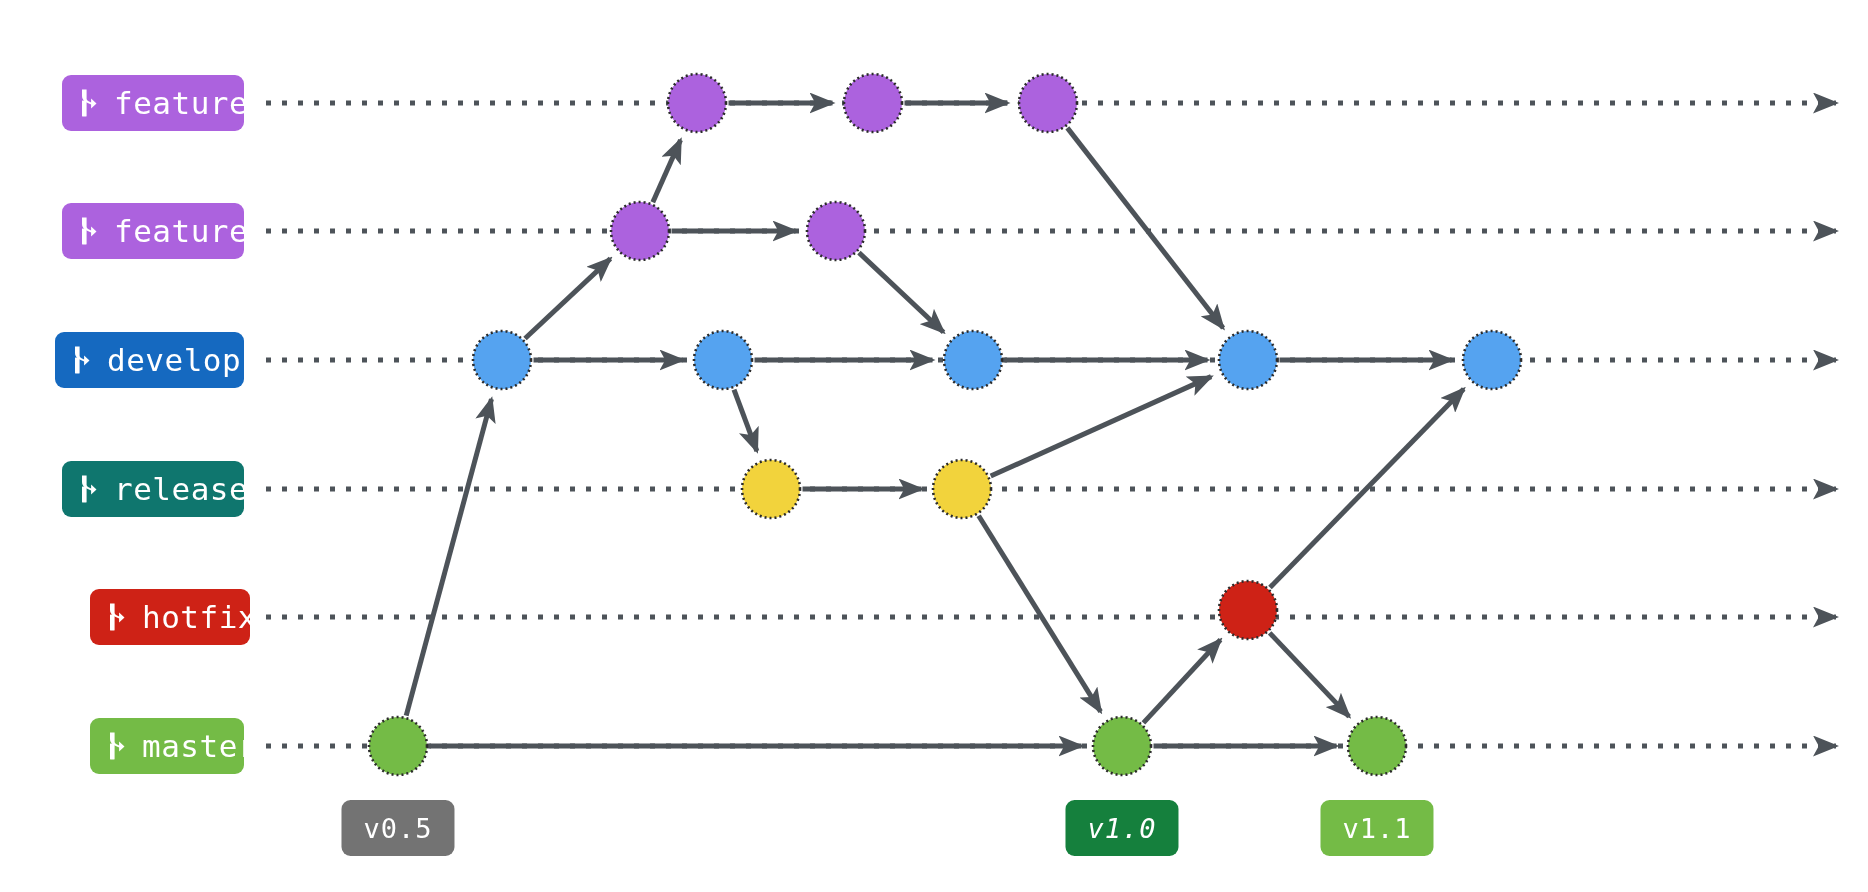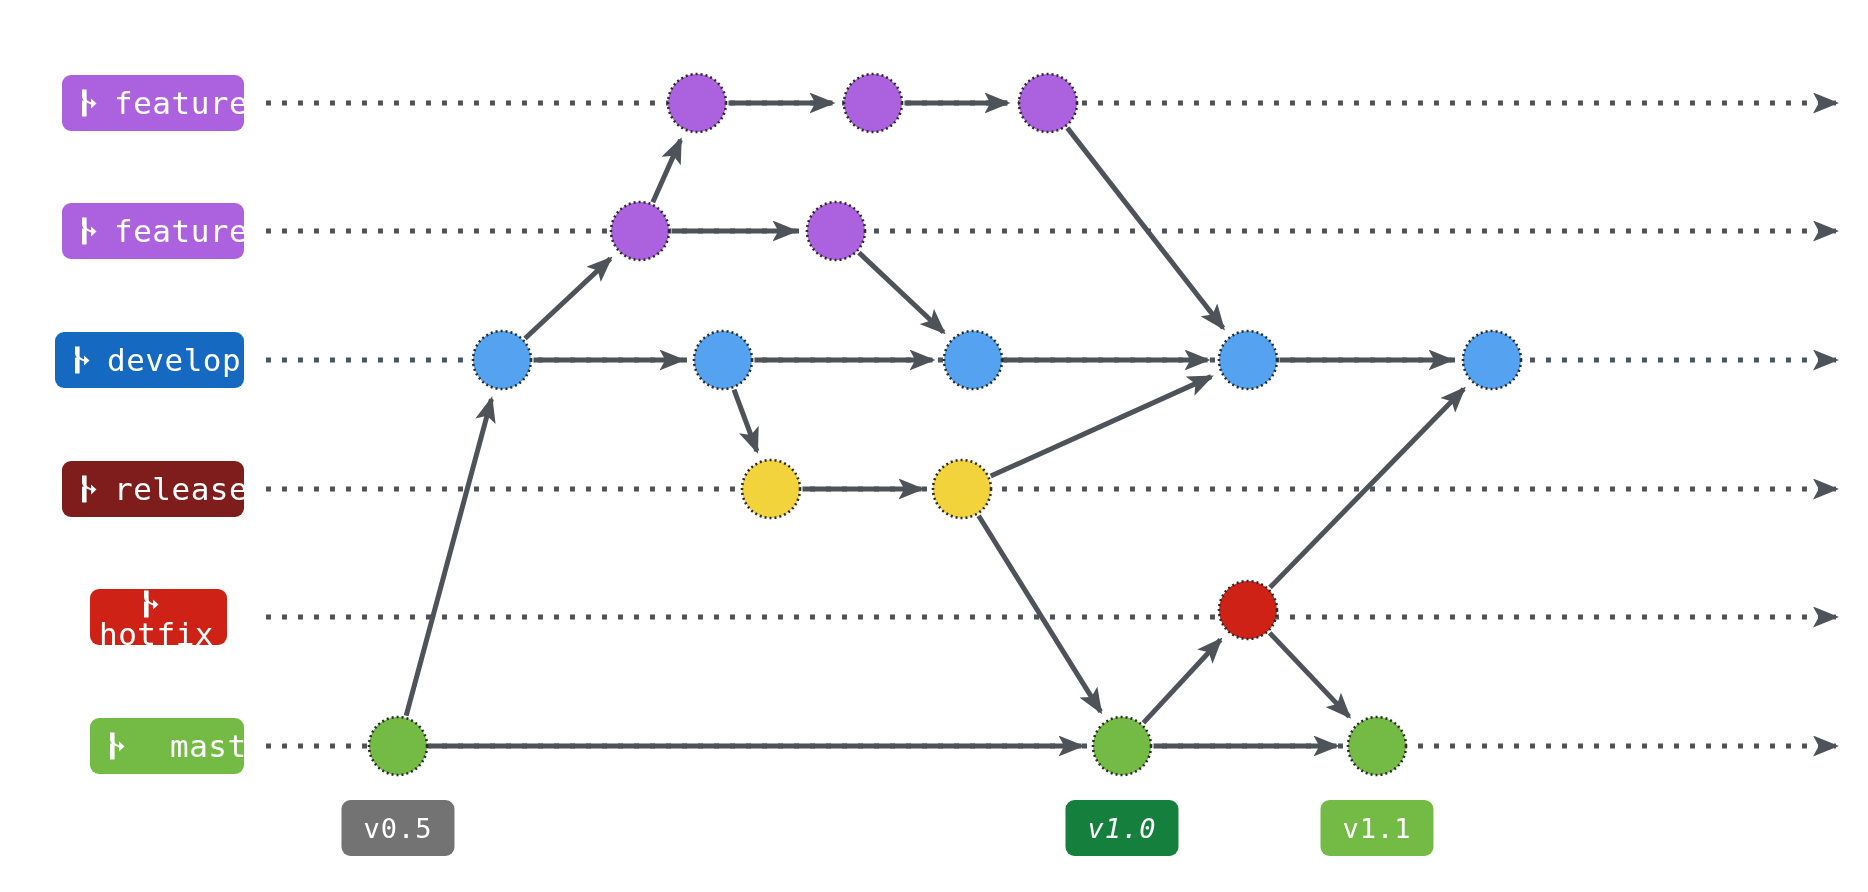--- a/index.html
+++ b/index.html
@@ -157,39 +157,39 @@
       </div>
       <div class="branch-label" style="left: 55px; width: 189px; top: 360px; background: rgb(21, 105, 192);">
         <span class="glyph">
           <svg viewBox="0 0 22 30" width="22" height="30" aria-hidden="true">
             <path fill="#ffffff" d="M6.0 1.5 h4.6 v9.2 q0 1.6 1.5 2.3 l3.0 1.4 v-4.0 l5.4 5.0 -5.4 5.0 v-3.9 l-4.9 -2.3 q-4.2 -2.0 -4.2 -6.1 z"></path>
             <rect fill="#ffffff" x="6.0" y="12.5" width="4.6" height="16.0" rx="0.4"></rect>
           </svg>
         </span>
         <span class="txt">develop</span>
       </div>
-      <div class="branch-label" style="left: 62px; width: 182px; top: 489px; background: #7f1d1d;">
+      <div class="branch-label" style="left: 62px; width: 182px; top: 489px; background: #0f766e;">
         <span class="glyph">
           <svg viewBox="0 0 22 30" width="22" height="30" aria-hidden="true">
             <path fill="#ffffff" d="M6.0 1.5 h4.6 v9.2 q0 1.6 1.5 2.3 l3.0 1.4 v-4.0 l5.4 5.0 -5.4 5.0 v-3.9 l-4.9 -2.3 q-4.2 -2.0 -4.2 -6.1 z"></path>
             <rect fill="#ffffff" x="6.0" y="12.5" width="4.6" height="16.0" rx="0.4"></rect>
           </svg>
         </span>
         <span class="txt">release</span>
       </div>
-      <div class="branch-label" style="left: 90px; width: 137px; top: 617px; background: rgb(206, 34, 22); flex-direction: column;">
+      <div class="branch-label" style="left: 90px; width: 160px; top: 617px; background: rgb(206, 34, 22);">
         <span class="glyph">
           <svg viewBox="0 0 22 30" width="22" height="30" aria-hidden="true">
             <path fill="#ffffff" d="M6.0 1.5 h4.6 v9.2 q0 1.6 1.5 2.3 l3.0 1.4 v-4.0 l5.4 5.0 -5.4 5.0 v-3.9 l-4.9 -2.3 q-4.2 -2.0 -4.2 -6.1 z"></path>
             <rect fill="#ffffff" x="6.0" y="12.5" width="4.6" height="16.0" rx="0.4"></rect>
           </svg>
         </span>
         <span class="txt">hotfix</span>
       </div>
-      <div class="branch-label" style="left: 90px; width: 154px; top: 746px; background: rgb(116, 187, 70); gap: 28px;">
+      <div class="branch-label" style="left: 90px; width: 154px; top: 746px; background: rgb(116, 187, 70);">
         <span class="glyph">
           <svg viewBox="0 0 22 30" width="22" height="30" aria-hidden="true">
             <path fill="#ffffff" d="M6.0 1.5 h4.6 v9.2 q0 1.6 1.5 2.3 l3.0 1.4 v-4.0 l5.4 5.0 -5.4 5.0 v-3.9 l-4.9 -2.3 q-4.2 -2.0 -4.2 -6.1 z"></path>
             <rect fill="#ffffff" x="6.0" y="12.5" width="4.6" height="16.0" rx="0.4"></rect>
           </svg>
         </span>
         <span class="txt">master</span>
       </div>
     </div>
   <div id="tags-layer">

